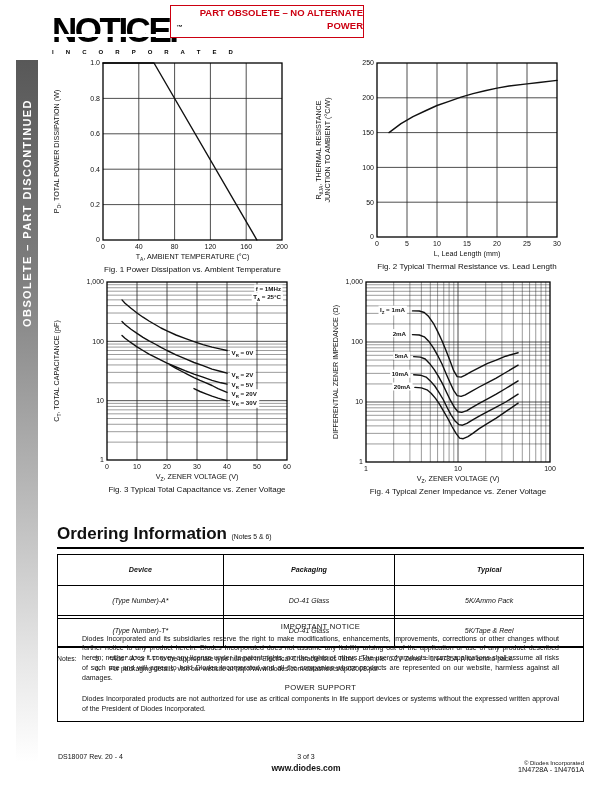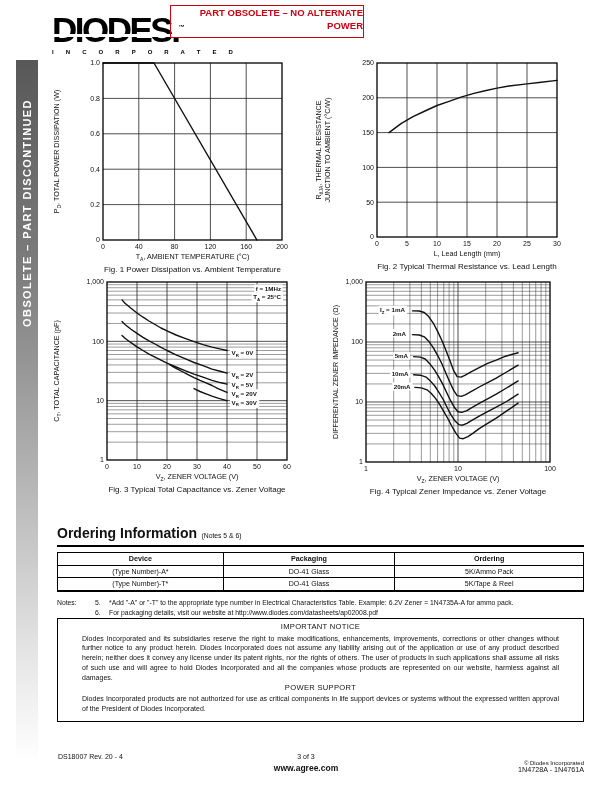--- a/index.html
+++ b/index.html
@@ -26,24 +26,24 @@
   .sidebar-label{
     position:absolute;left:27px;top:213px;transform:translate(-50%,-50%) rotate(-90deg);
     white-space:nowrap;color:#fff;font-weight:bold;font-size:11px;letter-spacing:1.4px;
   }
   
   .chart{position:absolute;}
   .chart svg{display:block;}
   
   .ordering{position:absolute;left:57px;top:524px;width:527px;}
   .ordering-head{border-bottom:2px solid #000;padding-bottom:3px;}
-  .ordering-title{font-size:14px;font-weight:bold;}
+  .ordering-title{font-size:17px;font-weight:bold;}
   .ordering-note-ref{font-size:6.8px;}
   table.order{border-collapse:collapse;width:527px;margin-top:5px;border:1.6px solid #000;border-bottom:2.6px solid #000;}
-  table.order th,table.order td{border:0.9px solid #000;font-size:7px;text-align:center;height:11.5px;padding:0 2px;}
+  table.order th,table.order td{border:0.9px solid #000;font-size:7px;text-align:center;height:11.5px;padding:9px 2px;font-style:italic;}
   table.order th{font-weight:bold;font-size:7.2px;}
   col.c-device{width:166px;} col.c-pack{width:172px;} col.c-ship{width:189px;}
   .notes{margin-top:6px;font-size:6.8px;line-height:1.5;}
   .note-row{display:flex;}
   .note-gutter{width:38px;flex:none;}
   .note-num{width:14px;flex:none;}
   
   .notice{
     position:absolute;left:57px;top:618px;width:527px;height:104px;
     border:1.4px solid #000;box-sizing:border-box;padding:3px 24px;
@@ -58,21 +58,21 @@
   .footer-part{position:absolute;right:28px;top:765px;font-size:7.2px;text-align:right;}
   .footer-copy{position:absolute;right:28px;top:760px;font-size:6px;text-align:right;}
 </style>
 </head>
 <body>
 
 <div class="page">
 
   <div class="logo">
     <div class="logo-text">
-      <span>DIODES.</span><span class="logo-tm">™</span>
+      <span>NOTICE.</span><span class="logo-tm">™</span>
       <div class="logo-stripe"></div>
     </div>
     <div class="logo-sub">I N C O R P O R A T E D</div>
   </div>
 
   <div class="obsolete-box">
     <div>PART OBSOLETE – NO ALTERNATE</div>
     <div>POWER</div>
   </div>
 
@@ -291,21 +291,21 @@
     <table class="order">
       <colgroup>
           <col class="c-device">
           <col class="c-pack">
           <col class="c-ship">
         </colgroup>
       <thead>
         <tr>
           <th>Device</th>
           <th>Packaging</th>
-          <th>Ordering</th>
+          <th>Typical</th>
         </tr>
       </thead>
       <tbody>
         <tr>
           <td>(Type Number)-A*</td>
           <td>DO-41 Glass</td>
           <td>5K/Ammo Pack</td>
         </tr>
         <tr>
           <td>(Type Number)-T*</td>
@@ -330,17 +330,17 @@
 
   <div class="notice">
     <div class="notice-title">IMPORTANT NOTICE</div>
     <div class="notice-body">Diodes Incorporated and its subsidiaries reserve the right to make modifications, enhancements, improvements, corrections or other changes without further notice to any product herein. Diodes Incorporated does not assume any liability arising out of the application or use of any product described herein; neither does it convey any license under its patent rights, nor the rights of others. The user of products in such applications shall assume all risks of such use and will agree to hold Diodes Incorporated and all the companies whose products are represented on our website, harmless against all damages.</div>
     <div class="notice-title">POWER SUPPORT</div>
     <div class="notice-body">Diodes Incorporated products are not authorized for use as critical components in life support devices or systems without the expressed written approval of the President of Diodes Incorporated.</div>
   </div>
 
   <div class="footer-left">DS18007 Rev. 20 - 4</div>
   <div class="footer-page">3 of 3</div>
-  <div class="footer-site">www.agree.com</div>
+  <div class="footer-site">www.diodes.com</div>
   <div class="footer-part">1N4728A - 1N4761A</div>
   <div class="footer-copy">© Diodes Incorporated</div>
 
 </div>
 
 </body></html>

